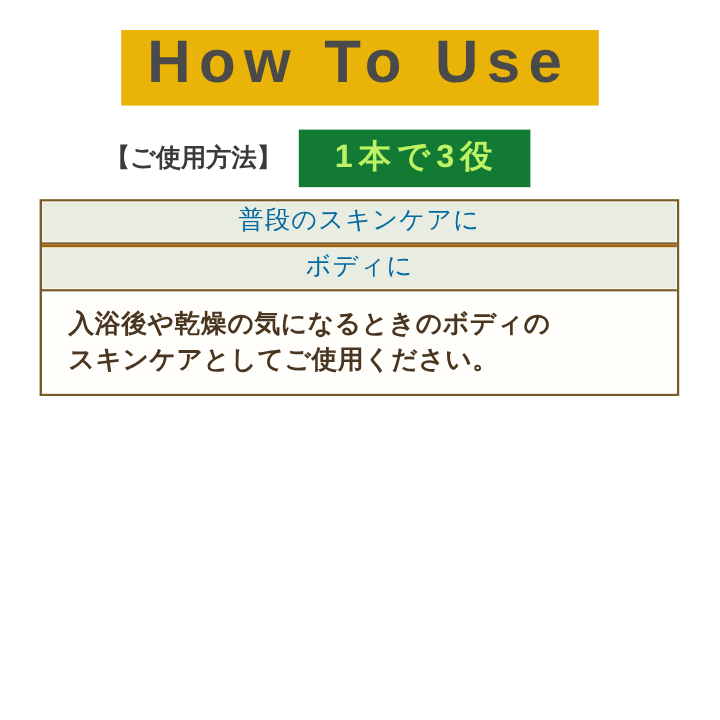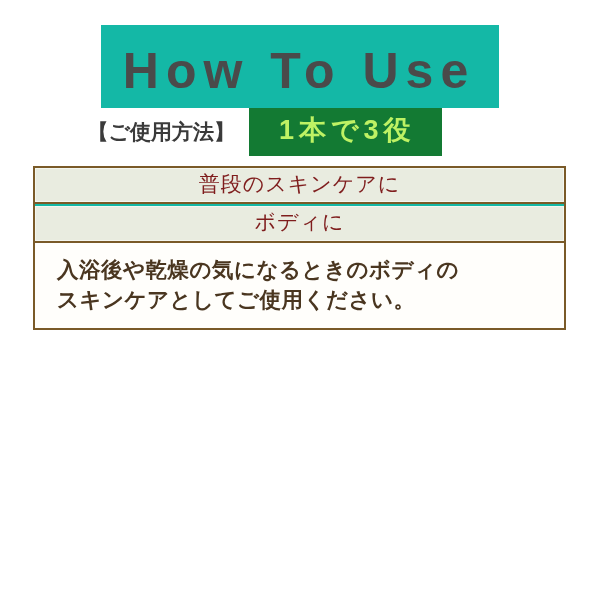--- a/index.html
+++ b/index.html
@@ -26,22 +26,22 @@
   
   .title-wrap {
     position: absolute;
     left: 0;
     top: 25px;
     width: 600px;
     text-align: center;
   }
   .title-band {
     display: inline-block;
-    background: #14b8a6;
-    padding: 20px 22px 10px 22px;
+    background: #eab308;
+    padding: 0 22px 10px 22px;
     line-height: 1;
   }
   .title-text {
     display: block;
     font-size: 50px;
     font-weight: bold;
     color: #4a4a4a;
     letter-spacing: 7px;
     line-height: 1.05;
     white-space: nowrap;
@@ -83,34 +83,34 @@
     position: absolute;
     left: 33px;
     top: 166px;
     width: 533px;
     border: 2px solid #7a5a28;
     background: #fffefb;
     box-sizing: border-box;
   }
 
   .section + .section .sec-header {
-    border-top: 2px solid #14b8a6;
+    border-top: 2px solid #a16207;
   }
 
   .sec-header {
     background: #e9ece0;
     border-bottom: 2px solid #7a5a28;
     box-shadow: inset 0 0 0 1px #f4f6ee;
     text-align: center;
     padding: 3px 0 5px 0;
   }
   .sec-header-text {
     font-size: 21px;
     font-weight: normal;
-    color: #7f1d1d;
+    color: #0369a1;
     letter-spacing: 1px;
     line-height: 1.25;
     white-space: nowrap;
   }
 
   .sec-body {
     background: #fffefb;
     padding: 12px 10px 12px 22px;
   }
   .sec-body-line {

